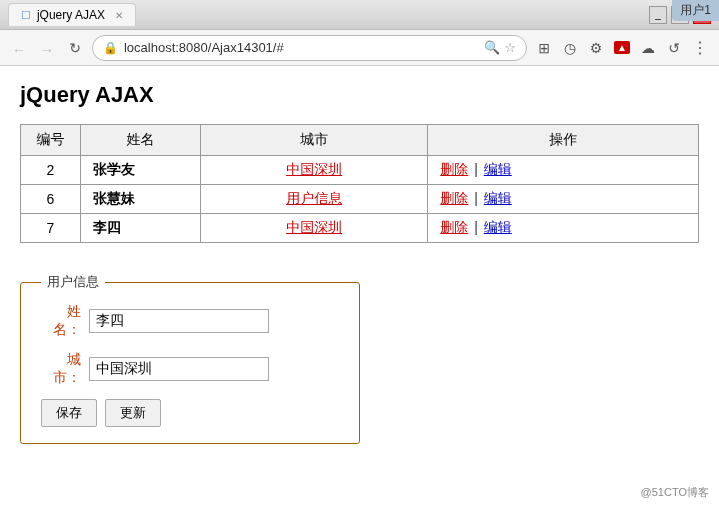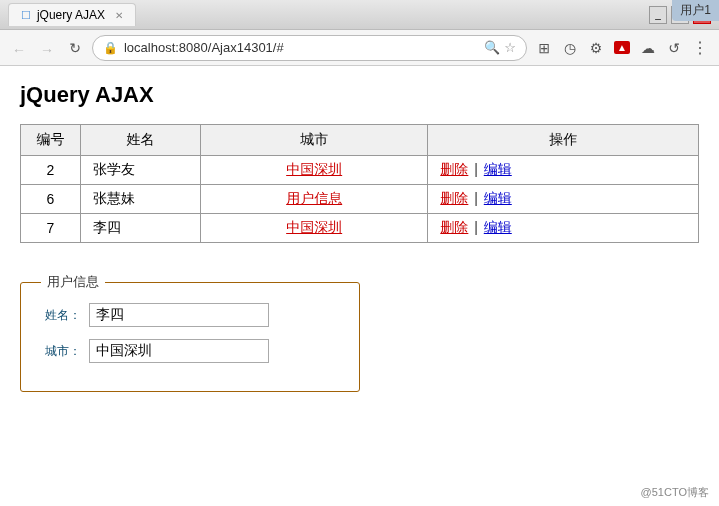--- a/index.html
+++ b/index.html
@@ -184,20 +184,21 @@
     .data-table td {
       border: 1px solid #999;
       padding: 5px 12px;
     }
     .data-table td:first-child {
       text-align: center;
       width: 60px;
     }
     .data-table td:nth-child(2) {
       width: 120px;
+      font-weight: bold;
     }
     .data-table td:nth-child(3) {
       text-align: center;
     }
     .data-table td:nth-child(4) {
       text-align: left;
     }
     .city-link {
       color: #cc0000;
       text-decoration: underline;
@@ -234,22 +235,22 @@
     }
     .form-row {
       display: flex;
       align-items: center;
       margin-bottom: 12px;
       gap: 8px;
     }
     .form-label {
       width: 40px;
       text-align: right;
-      color: #0c4a6e;
-      font-size: 12px;
+      color: #c2410c;
+      font-size: 14px;
     }
     .form-input {
       width: 180px;
       height: 24px;
       border: 1px solid #aaa;
       padding: 0 6px;
       font-size: 14px;
       font-family: "Microsoft YaHei", Arial, sans-serif;
     }
     .form-buttons {
@@ -412,19 +413,23 @@
       <div class="form-row">
         <label class="form-label">姓名：</label>
         <input class="form-input" type="text" id="name-input" value="李四" style="">
       </div>
 
       <div class="form-row">
         <label class="form-label">城市：</label>
         <input class="form-input" type="text" id="city-input" value="中国深圳" style="">
       </div>
 
+      <div class="form-buttons">
+        <button class="form-btn">保存</button>
+        <button class="form-btn">更新</button>
+      </div>
     </fieldset>
 
   </div>
 
   <div class="watermark">@51CTO博客</div>
 
 </div>
 
 </body></html>

